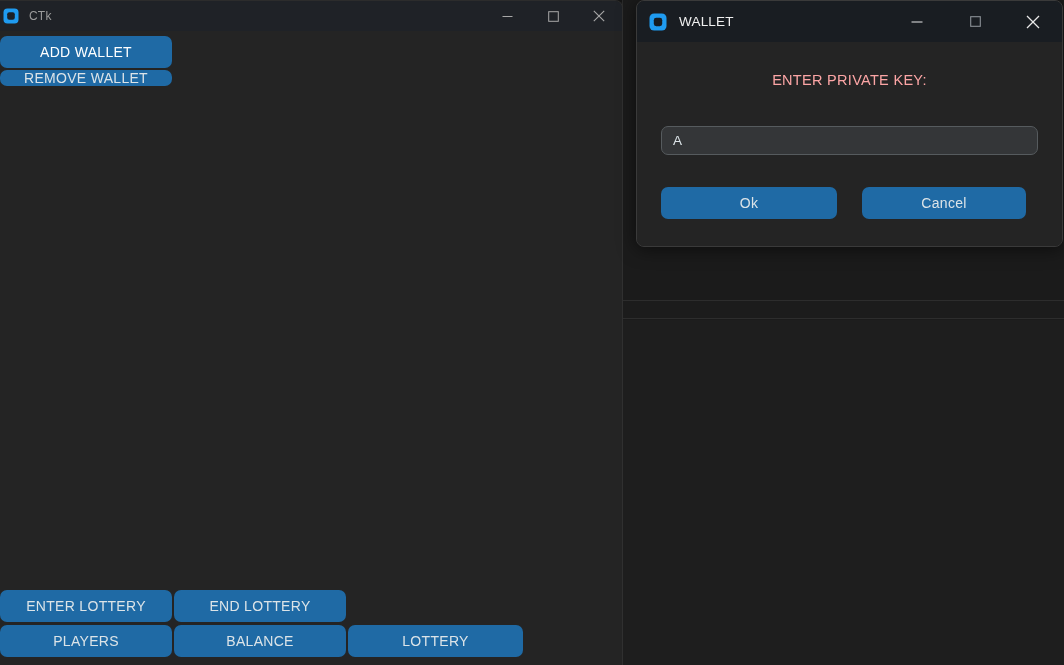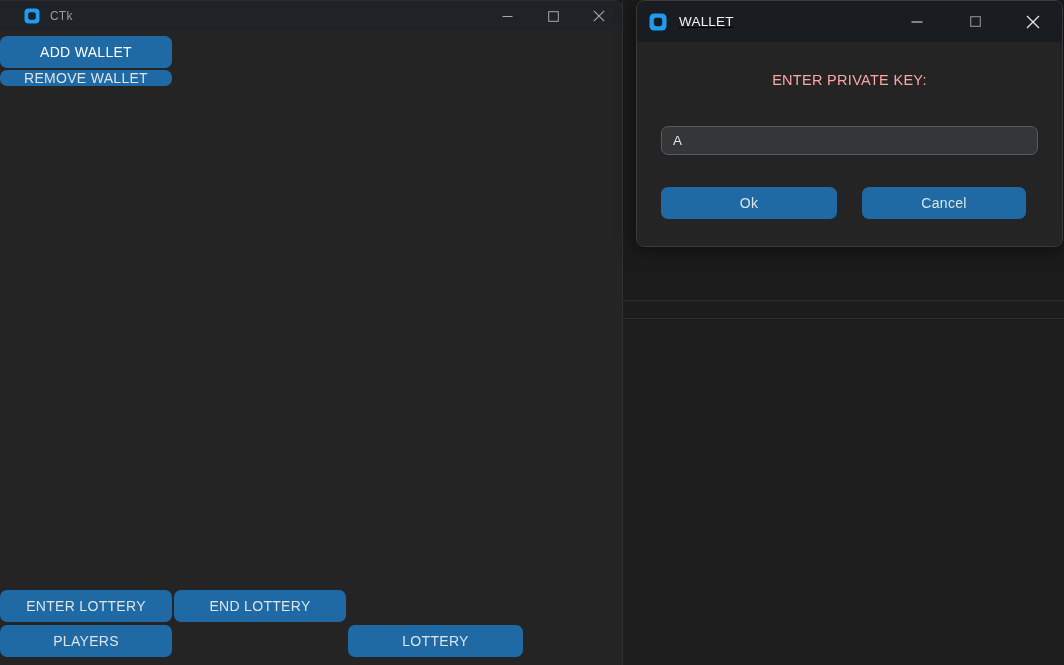--- a/index.html
+++ b/index.html
@@ -53,21 +53,21 @@
     position: absolute;
     box-sizing: border-box;
     overflow: hidden;
   }
   .titlebar {
     position: relative;
     height: 28px;
     display: flex;
     align-items: center;
     box-sizing: border-box;
-    padding-left: 24px;
+    padding-left: 3px;
     user-select: none;
   }
   .title-icon {
     width: 16px;
     height: 16px;
     flex: 0 0 16px;
     display: block;
   }
   .title-text {
     margin-left: 10px;
@@ -121,21 +121,20 @@
     height: 247px;
     background: #242424;
     border-radius: 8px;
     border: 1px solid #3a3a3a;
     box-shadow: 0 2px 18px rgba(0,0,0,0.55);
   }
   #wallet-dialog .titlebar {
     background: #191d22;
     height: 41px;
     padding-left: 12px;
-    text-decoration: underline;
   }
   #wallet-dialog .title-icon { width: 18px; height: 18px; flex: 0 0 18px; }
   #wallet-dialog .title-text {
     color: #f0f0f0;
     font-size: 13.5px;
     margin-left: 12px;
   }
   #wallet-dialog .caption-btn { width: 58px; }
   #wallet-dialog .caption-btn svg { stroke: #e8e8e8; }
   #wallet-dialog .body {
@@ -254,20 +253,21 @@
 
       <button class="ctk-button" id="remove-wallet-btn">REMOVE WALLET</button>
 
       <button class="ctk-button bottom-btn" id="enter-lottery-btn">ENTER LOTTERY</button>
 
       <button class="ctk-button bottom-btn" id="end-lottery-btn">END LOTTERY</button>
 
 
       <button class="ctk-button bottom-btn" id="players-btn">PLAYERS</button>
 
+      <button class="ctk-button bottom-btn" id="balance-btn">BALANCE</button>
 
       <button class="ctk-button bottom-btn" id="entries-btn">LOTTERY</button>
 
     </div>
   </div>
 
   <div class="window" id="wallet-dialog">
 
     <div class="titlebar">
       <svg class="title-icon" viewBox="0 0 18 18">

